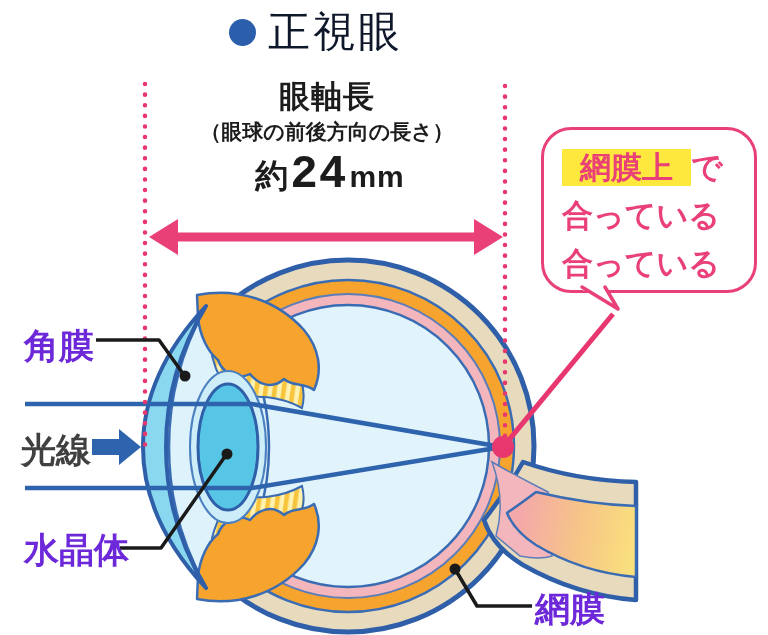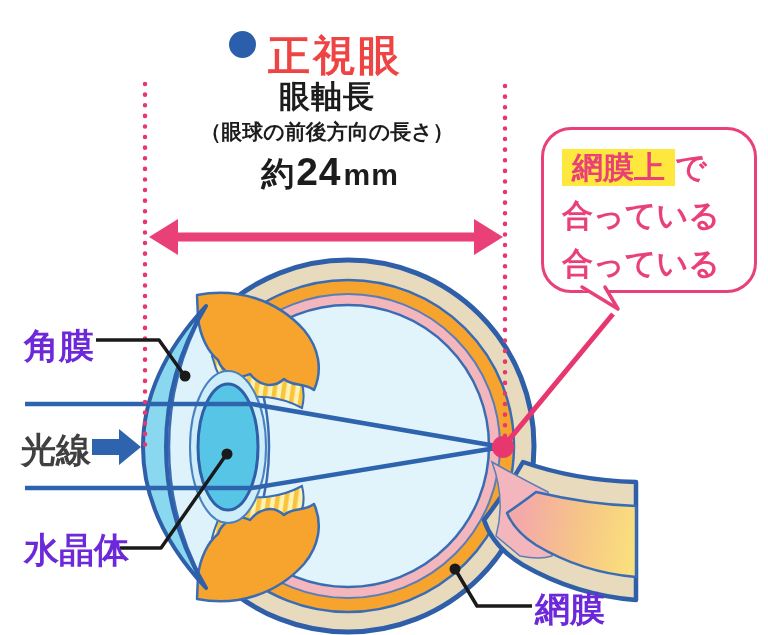--- a/index.html
+++ b/index.html
@@ -9,45 +9,45 @@
     -webkit-font-smoothing:antialiased;
   }
   #stage{position:absolute;inset:0;width:768px;height:635px;}
   .abs{position:absolute;}
   
   .title{
     top:4px;left:316px;transform:translateX(-50%);
     display:flex;align-items:center;gap:12px;white-space:nowrap;z-index:3;
   }
   .title-bullet{width:27px;height:27px;border-radius:50%;background:#2b5fac;flex:0 0 auto;}
-  .title-text{font-size:42px;font-weight:700;color:#ef4444;letter-spacing:3px;margin-top:24px;}
+  .title-text{font-size:42px;font-weight:400;color:#0f172a;letter-spacing:3px;}
   
   .axial-label{top:76px;left:327px;transform:translateX(-50%);
     font-size:31px;font-weight:800;color:#1c1c1c;letter-spacing:1px;white-space:nowrap;z-index:3;text-align:right;}
   .axial-sub{top:118px;left:327px;transform:translateX(-50%);
     font-size:21px;font-weight:700;color:#1c1c1c;white-space:nowrap;z-index:3;}
   .axial-value{top:152px;left:330px;transform:translateX(-50%);
     display:flex;align-items:baseline;gap:2px;white-space:nowrap;z-index:3;color:#1c1c1c;}
   .axial-value .prefix{font-size:33px;font-weight:800;}
-  .axial-value .num{font-size:39px;font-weight:800;letter-spacing:1px;line-height:1;}
+  .axial-value .num{font-size:46px;font-weight:800;letter-spacing:1px;line-height:1;font-family:Liberation Mono, monospace;}
   .axial-value .unit{font-size:30px;font-weight:700;letter-spacing:1px;}
   
   .part-label{font-size:35px;font-weight:800;color:#6d28d9;white-space:nowrap;z-index:3;}
   .lbl-cornea{left:24px;top:323px;}
   .lbl-ray{left:21px;top:427px;color:#404040;}
   .lbl-lens{left:24px;top:527px;}
   .lbl-retina{left:535px;top:586px;}
   
   .bubble{
     left:541px;top:127px;width:216px;height:166px;box-sizing:border-box;
     background:#fff;border:3.5px solid #e94077;border-radius:30px;
     padding:14px 0 0 18px;z-index:2;
   }
   .bubble-line{font-size:31px;font-weight:800;color:#e94077;line-height:48px;white-space:nowrap;}
-  .hl{background:#ffe83d;padding:1px 10px;}
+  .hl{background:#ffe83d;padding:1px 18px;}
   .bubble-tail{position:absolute;left:38px;top:calc(100% - 7px);overflow:visible;}
 </style>
 </head>
 <body>
 
 <svg id="stage" viewBox="0 0 768 635" aria-hidden="true">
   <defs>
     <linearGradient id="nervegrad" gradientUnits="userSpaceOnUse" x1="520" y1="520" x2="636" y2="540">
       <stop offset="0" stop-color="#f4a9a9"></stop>
       <stop offset="0.5" stop-color="#f6c488"></stop>

